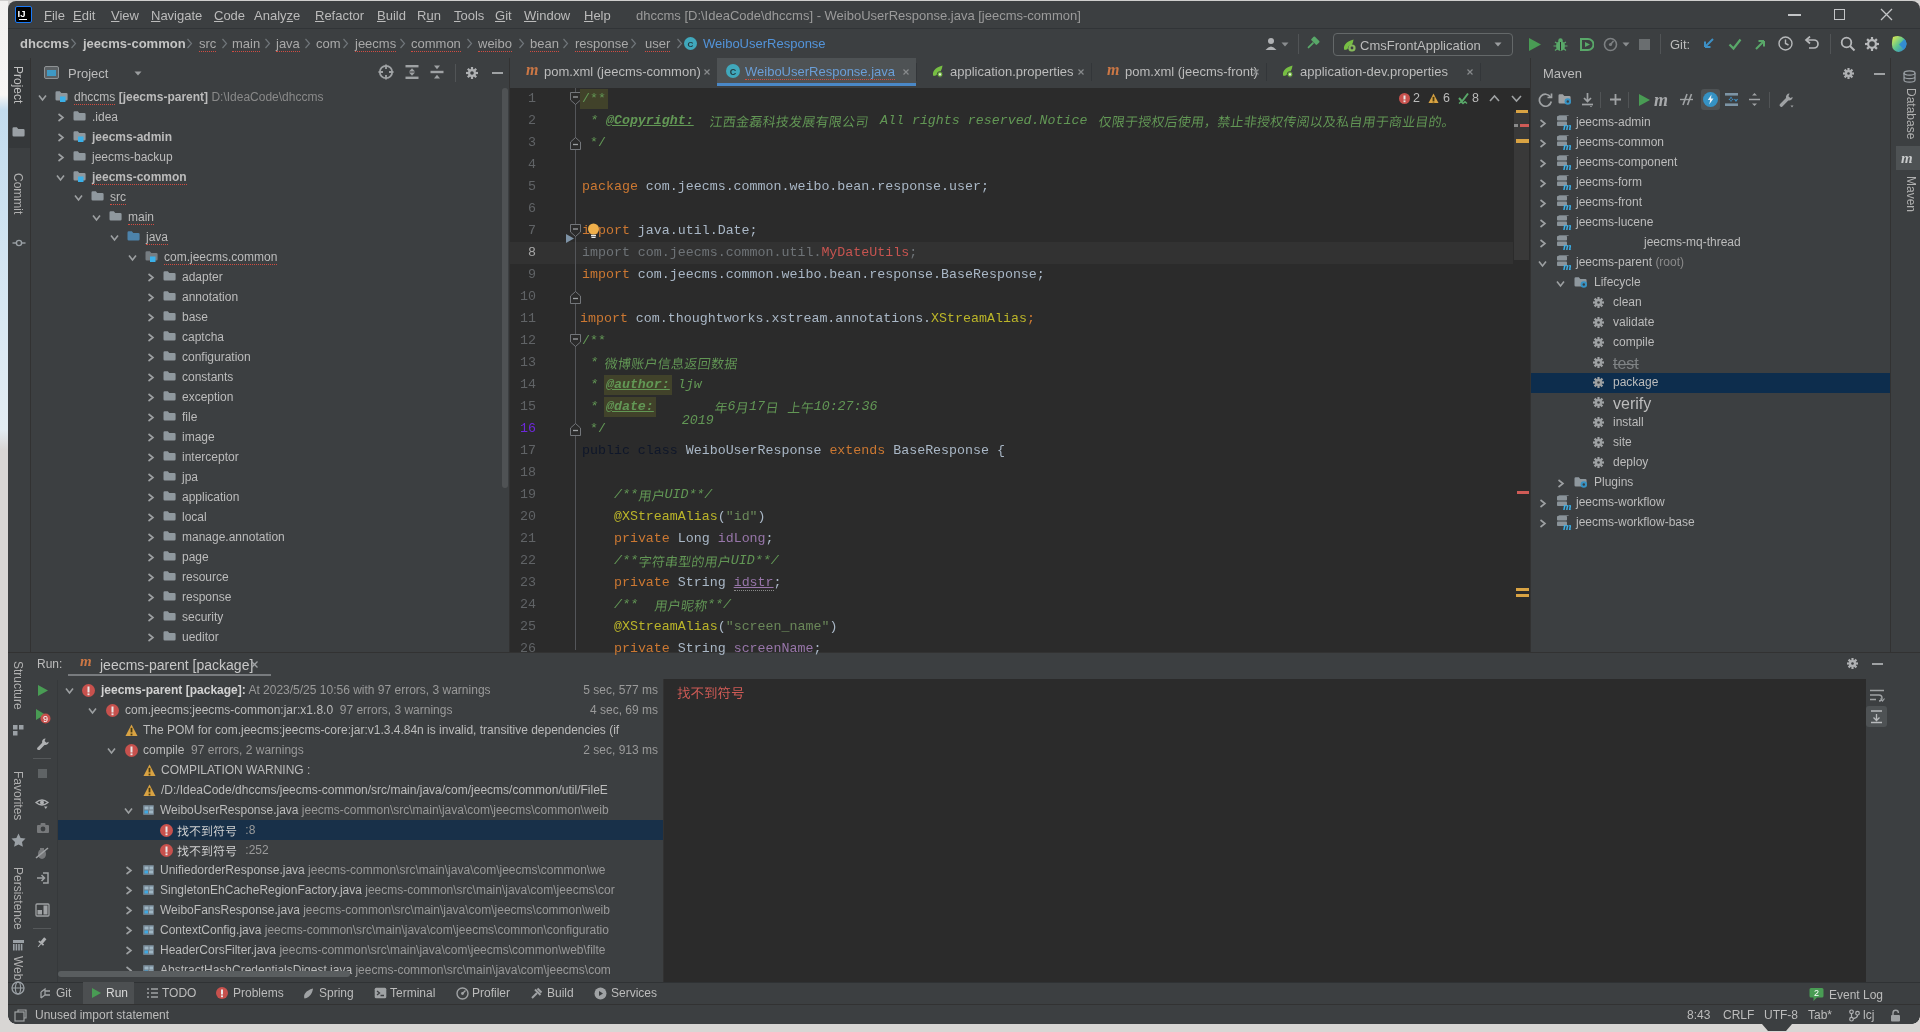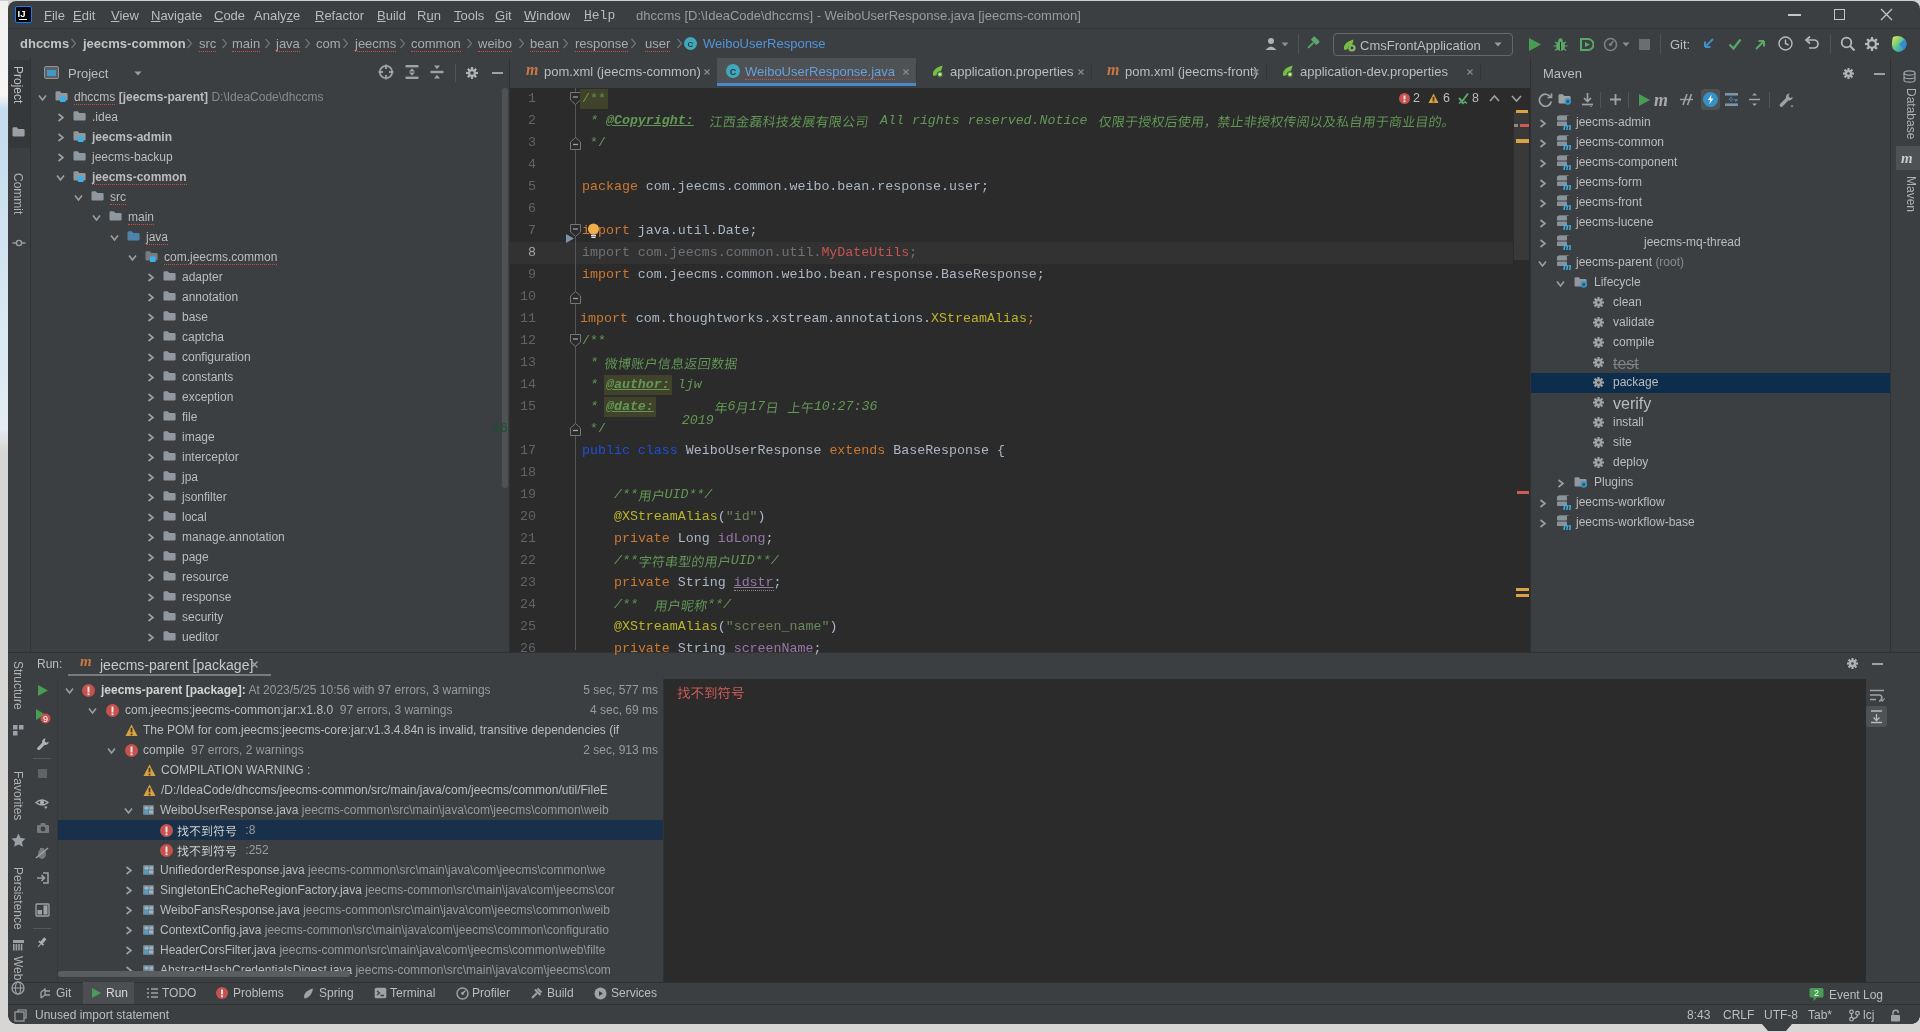--- a/index.html
+++ b/index.html
@@ -16,21 +16,21 @@
 <div class="a" style="left:111px;top:8px;color:#bbbbbb;font-size:13px;font-weight:normal;font-family:'Liberation Sans',sans-serif;white-space:pre;"><u>V</u>iew</div>
 <div class="a" style="left:151px;top:8px;color:#bbbbbb;font-size:13px;font-weight:normal;font-family:'Liberation Sans',sans-serif;white-space:pre;"><u>N</u>avigate</div>
 <div class="a" style="left:214px;top:8px;color:#bbbbbb;font-size:13px;font-weight:normal;font-family:'Liberation Sans',sans-serif;white-space:pre;"><u>C</u>ode</div>
 <div class="a" style="left:254px;top:8px;color:#bbbbbb;font-size:13px;font-weight:normal;font-family:'Liberation Sans',sans-serif;white-space:pre;">Analy<u>z</u>e</div>
 <div class="a" style="left:315px;top:8px;color:#bbbbbb;font-size:13px;font-weight:normal;font-family:'Liberation Sans',sans-serif;white-space:pre;"><u>R</u>efactor</div>
 <div class="a" style="left:377px;top:8px;color:#bbbbbb;font-size:13px;font-weight:normal;font-family:'Liberation Sans',sans-serif;white-space:pre;"><u>B</u>uild</div>
 <div class="a" style="left:417px;top:8px;color:#bbbbbb;font-size:13px;font-weight:normal;font-family:'Liberation Sans',sans-serif;white-space:pre;">R<u>u</u>n</div>
 <div class="a" style="left:454px;top:8px;color:#bbbbbb;font-size:13px;font-weight:normal;font-family:'Liberation Sans',sans-serif;white-space:pre;"><u>T</u>ools</div>
 <div class="a" style="left:495px;top:8px;color:#bbbbbb;font-size:13px;font-weight:normal;font-family:'Liberation Sans',sans-serif;white-space:pre;"><u>G</u>it</div>
 <div class="a" style="left:524px;top:8px;color:#bbbbbb;font-size:13px;font-weight:normal;font-family:'Liberation Sans',sans-serif;white-space:pre;"><u>W</u>indow</div>
-<div class="a" style="left:584px;top:8px;color:#bbbbbb;font-size:13px;font-weight:normal;font-family:Liberation Mono, monospace;white-space:pre;"><u>H</u>elp</div>
+<div class="a" style="left:584px;top:8px;color:#bbbbbb;font-size:13px;font-weight:normal;font-family:Liberation Sans, sans-serif;white-space:pre;"><u>H</u>elp</div>
 <div class="a" style="left:636px;top:8px;color:#9b9b9b;font-size:13px;font-weight:normal;font-family:'Liberation Sans',sans-serif;white-space:pre;">dhccms [D:\IdeaCode\dhccms] - WeiboUserResponse.java [jeecms-common]</div>
 <div class="a" style="left:1788px;top:14px;width:13px;height:1.5px;background:#c3c5c7;"></div>
 <div class="a" style="left:1834px;top:9px;width:11px;height:11px;border:1.2px solid #c3c5c7"></div>
 <svg class="a" style="left:1880px;top:8px;" width="13" height="13" viewBox="0 0 13 13">
     <path d="M1 1 L12 12 M12 1 L1 12" stroke="#c3c5c7" stroke-width="1.3"></path>
   </svg>
 <div class="a" style="left:8px;top:29px;width:1912px;height:29px;background:#3c3f41;"></div>
 <div class="a" style="left:8px;top:28px;width:1912px;height:1px;background:#313437;"></div>
 <div class="ui" style="left:20px;top:36px;color:#c4c4c4;font-size:13px;font-weight:bold;">dhccms</div>
 <div class="ui" style="left:83px;top:36px;color:#c4c4c4;font-size:13px;font-weight:bold;">jeecms-common</div>
@@ -452,21 +452,21 @@
   </svg>
 <div class="ui" style="left:182px;top:470px"><span style="">jpa</span></div>
 <svg class="a" style="left:146px;top:492.5px;" width="9" height="9" viewBox="0 0 9 9">
     <path d="M2.5 1 L7 4.5 L2.5 8" fill="none" stroke="#9da0a2" stroke-width="1.6"></path>
   </svg>
 <svg class="a" style="left:163px;top:489.5px;" width="14" height="12" viewBox="0 0 14 12">
     <g transform="scale(1.0,1.0)">
       <path d="M0.5 2.5 a1.3 1.3 0 0 1 1.3-1.3 h3 l1.5 1.8 h5 a1.3 1.3 0 0 1 1.3 1.3 v5 a1.3 1.3 0 0 1 -1.3 1.3 h-9.5 a1.3 1.3 0 0 1 -1.3 -1.3 z" fill="#8f989e"></path>
     </g>
   </svg>
-<div class="ui" style="left:182px;top:490px"><span style="">jsonfilter</span></div>
+<div class="ui" style="left:182px;top:490px"><span style="">application</span></div>
 <svg class="a" style="left:146px;top:512.5px;" width="9" height="9" viewBox="0 0 9 9">
     <path d="M2.5 1 L7 4.5 L2.5 8" fill="none" stroke="#9da0a2" stroke-width="1.6"></path>
   </svg>
 <svg class="a" style="left:163px;top:509.5px;" width="14" height="12" viewBox="0 0 14 12">
     <g transform="scale(1.0,1.0)">
       <path d="M0.5 2.5 a1.3 1.3 0 0 1 1.3-1.3 h3 l1.5 1.8 h5 a1.3 1.3 0 0 1 1.3 1.3 v5 a1.3 1.3 0 0 1 -1.3 1.3 h-9.5 a1.3 1.3 0 0 1 -1.3 -1.3 z" fill="#8f989e"></path>
     </g>
   </svg>
 <div class="ui" style="left:182px;top:510px"><span style="">local</span></div>
 <svg class="a" style="left:146px;top:532.5px;" width="9" height="9" viewBox="0 0 9 9">
@@ -581,21 +581,21 @@
 <div class="a mono" style="left:492px;top:198px;width:44px;color:#606366;text-align:right">6</div>
 <div class="a mono" style="left:492px;top:220px;width:44px;color:#606366;text-align:right">7</div>
 <div class="a mono" style="left:492px;top:242px;width:44px;color:#a6a6a6;text-align:right">8</div>
 <div class="a mono" style="left:492px;top:264px;width:44px;color:#606366;text-align:right">9</div>
 <div class="a mono" style="left:492px;top:286px;width:44px;color:#606366;text-align:right">10</div>
 <div class="a mono" style="left:492px;top:308px;width:44px;color:#606366;text-align:right">11</div>
 <div class="a mono" style="left:492px;top:330px;width:44px;color:#606366;text-align:right">12</div>
 <div class="a mono" style="left:492px;top:352px;width:44px;color:#606366;text-align:right">13</div>
 <div class="a mono" style="left:492px;top:374px;width:44px;color:#606366;text-align:right">14</div>
 <div class="a mono" style="left:492px;top:396px;width:44px;color:#606366;text-align:right">15</div>
-<div class="a mono" style="left:492px;top:418px;width:44px;color:#14532d;text-align:left">16</div>
+<div class="a mono" style="left:492px;top:418px;width:44px;color:#6d28d9;text-align:right">16</div>
 <div class="a mono" style="left:492px;top:440px;width:44px;color:#606366;text-align:right">17</div>
 <div class="a mono" style="left:492px;top:462px;width:44px;color:#606366;text-align:right">18</div>
 <div class="a mono" style="left:492px;top:484px;width:44px;color:#606366;text-align:right">19</div>
 <div class="a mono" style="left:492px;top:506px;width:44px;color:#606366;text-align:right">20</div>
 <div class="a mono" style="left:492px;top:528px;width:44px;color:#606366;text-align:right">21</div>
 <div class="a mono" style="left:492px;top:550px;width:44px;color:#606366;text-align:right">22</div>
 <div class="a mono" style="left:492px;top:572px;width:44px;color:#606366;text-align:right">23</div>
 <div class="a mono" style="left:492px;top:594px;width:44px;color:#606366;text-align:right">24</div>
 <div class="a mono" style="left:492px;top:616px;width:44px;color:#606366;text-align:right">25</div>
 <div class="a mono" style="left:492px;top:638px;width:44px;color:#606366;text-align:right">26</div>
@@ -745,21 +745,21 @@
 <svg class="a" style="left:786.5184px;top:398px;" width="30" height="19" viewBox="0 0 30 19">
     <g fill="#629755" transform="translate(0,14.5)">
       <g transform="skewX(-8)">
         <path transform="translate(0.0,0)" d="M5.6 -10.7V-0.6H0.7V0.4H12.3V-0.6H6.6V-5.7H11.5V-6.7H6.6V-10.7Z"></path>
         <path transform="translate(13.2,0)" d="M0.7 -5V-4H6V1.1H7V-4H12.3V-5H7V-8.2H11.3V-9.2H3.7C4 -9.7 4.1 -10.2 4.3 -10.7L3.3 -11C2.8 -9.2 1.8 -7.4 0.7 -6.4C1 -6.2 1.4 -5.9 1.6 -5.8C2.2 -6.4 2.8 -7.3 3.3 -8.2H6V-5Z"></path>
       </g>
     </g>
   </svg>
 <div class="a mono" style="left:813.681px;top:396px;font-style:italic;"><span style="color:#629755">10:27:36</span></div>
 <div class="a mono" style="left:589.989px;top:418px;"><span style="color:#629755">*/</span></div>
-<div class="a mono" style="left:582.0px;top:440px;"><span style="color:#1d4ed8">public class </span><span style="color:#a9b7c6">WeiboUserResponse </span><span style="color:#cc7832">extends </span><span style="color:#a9b7c6">BaseResponse {</span></div>
+<div class="a mono" style="left:582.0px;top:440px;"><span style="color:#0f172a">public class </span><span style="color:#a9b7c6">WeiboUserResponse </span><span style="color:#cc7832">extends </span><span style="color:#a9b7c6">BaseResponse {</span></div>
 <div class="a mono" style="left:613.956px;top:484px;font-style:italic;"><span style="color:#629755">/**</span></div>
 <svg class="a" style="left:637.923px;top:486px;" width="30" height="19" viewBox="0 0 30 19">
     <g fill="#629755" transform="translate(0,14.5)">
       <g transform="skewX(-8)">
         <path transform="translate(0.0,0)" d="M2 -10V-5.3C2 -3.5 1.9 -1.2 0.4 0.5C0.6 0.6 1 0.9 1.2 1.1C2.2 0 2.6 -1.5 2.8 -3H6.1V0.9H7.1V-3H10.6V-0.3C10.6 -0.1 10.5 0 10.2 0C10 0.1 9.1 0.1 8.2 0C8.3 0.3 8.5 0.7 8.5 1C9.7 1 10.5 1 10.9 0.8C11.4 0.7 11.5 0.4 11.5 -0.3V-10ZM3 -9.1H6.1V-7H3ZM10.6 -9.1V-7H7.1V-9.1ZM3 -6.1H6.1V-3.9H2.9C2.9 -4.4 3 -4.8 3 -5.3ZM10.6 -6.1V-3.9H7.1V-6.1Z"></path>
         <path transform="translate(13.2,0)" d="M3.2 -8H10V-5.4H3.2L3.2 -6.1ZM5.7 -10.7C6 -10.2 6.3 -9.4 6.4 -8.9H2.2V-6.1C2.2 -4.1 2 -1.4 0.4 0.5C0.7 0.6 1.1 0.9 1.3 1.1C2.6 -0.4 3 -2.6 3.2 -4.5H10V-3.6H11V-8.9H6.9L7.5 -9.1C7.3 -9.6 7 -10.4 6.7 -11Z"></path>
       </g>
     </g>
   </svg>
 <div class="a mono" style="left:664.44648px;top:484px;font-style:italic;"><span style="color:#629755">UID**/</span></div>

